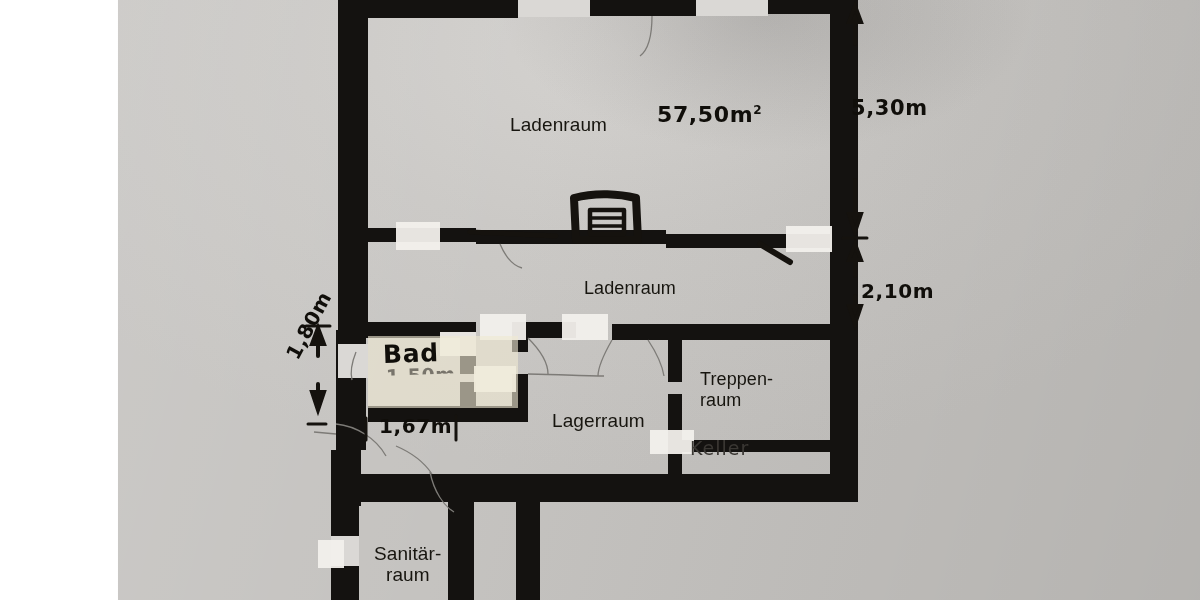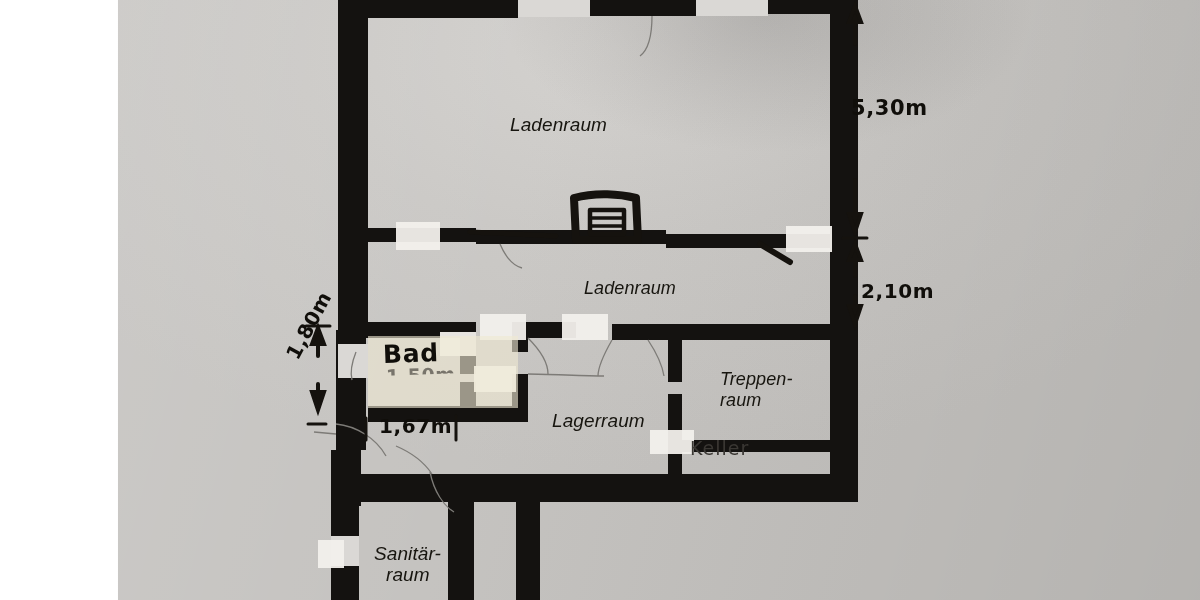--- a/index.html
+++ b/index.html
@@ -19,21 +19,21 @@
   
   #paperedge{position:absolute;left:100px;top:0;width:40px;height:600px;
          background:linear-gradient(90deg,#ffffff 0%,#ffffff 42%,#cfcdca 100%);}
 
   .wall{position:absolute;background:#141210;}
   .wallwhite{position:absolute;background:#dad8d5;}
   .tape{position:absolute;background:#f2f0ec;opacity:.95;}
   .tapeY{position:absolute;background:#efe9d2;opacity:.62;}
 
   .lbl{position:absolute;color:#17150f;font-size:17.5px;line-height:21px;
-       letter-spacing:.1px;white-space:pre;font-style:italic;}
+       letter-spacing:.1px;white-space:pre;}
   .hand{position:absolute;color:#100e0a;
         font-family:"DejaVu Sans",sans-serif;font-weight:700;
         font-size:19px;letter-spacing:.6px;white-space:pre;}
   .hand .sup{font-size:12px;vertical-align:super;}
   .blur{filter:blur(.35px);}
   svg{position:absolute;left:0;top:0;overflow:visible;}
 </style>
 </head>
 <body>
 
@@ -153,30 +153,33 @@
       <line x1="456" y1="416" x2="456" y2="440" stroke-width="3"></line>
     </g>
   </svg>
 
   <div class="lbl blur" style="left:510px;top:114px;font-size:19px;">Ladenraum</div>
 
   <div class="lbl blur" style="left:584px;top:278px;font-size:18px;">Ladenraum</div>
 
   <div class="lbl blur" style="left:552px;top:410px;font-size:19px;">Lagerraum</div>
 
-  <div style="position:absolute;left:700px;top:369px;margin-left:20px;">
+  <div style="position:absolute;left:700px;top:369px;">
     <div class="lbl blur" style="position:relative;left:0;top:0;font-size:18px;">Treppen-</div>
     <div class="lbl blur" style="position:relative;left:0;top:0;font-size:18px;">raum</div>
   </div>
 
   <div style="position:absolute;left:374px;top:543px;">
     <div class="lbl blur" style="position:relative;left:0;top:0;font-size:19px;">Sanitär-</div>
     <div class="lbl blur" style="position:relative;left:12px;top:0;font-size:19px;">raum</div>
   </div>
 
+  <div class="hand" style="left:624px;top:77px;font-size:22px;">
+    <span>57,50m</span><span class="sup">2</span>
+  </div>
 
 
   <div class="hand" style="left:383px;top:339px;font-size:25px;transform:rotate(-2deg);">Bad</div>
 
   <div class="hand" style="left:386px;top:364px;font-size:19px;opacity:.5;transform:rotate(-2deg);clip-path:inset(0 0 52% 0);">1,50m</div>
 
   <div class="hand" style="left:690px;top:437px;font-size:19px;font-weight:400;color:#3a3733;letter-spacing:1px;">Keller</div>
 
   <div class="hand" style="left:851px;top:96px;font-size:21px;">5,30m</div>
 

